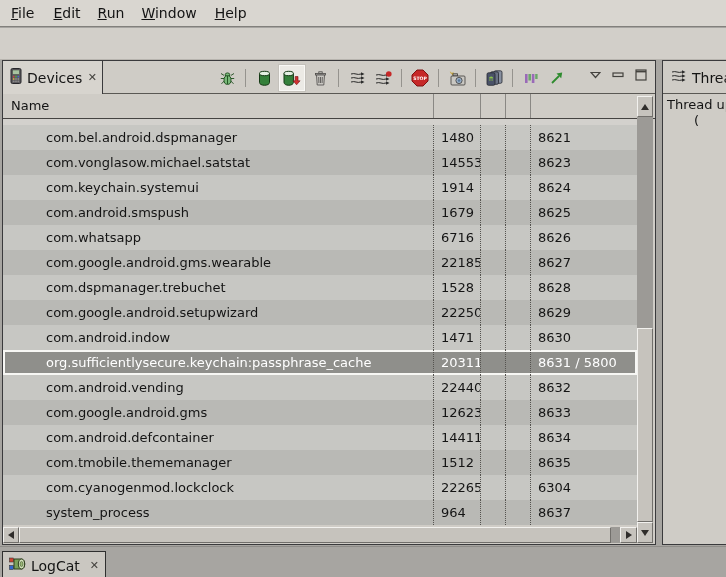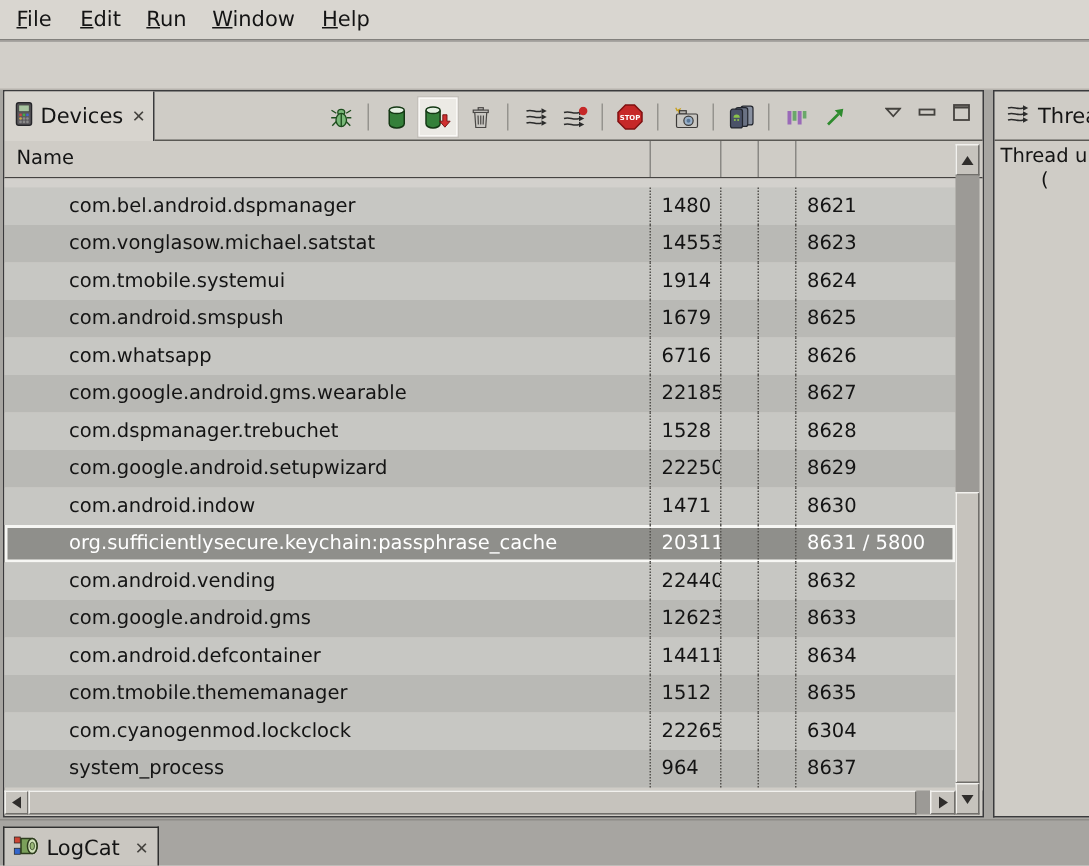--- a/index.html
+++ b/index.html
@@ -266,21 +266,21 @@
           <div class="cell c-port">8621</div>
         </div>
         <div class="trow dark">
           <div class="cell c-name">com.vonglasow.michael.satstat</div>
           <div class="cell c-pid">14553</div>
           <div class="cell c-a"></div>
           <div class="cell c-b"></div>
           <div class="cell c-port">8623</div>
         </div>
         <div class="trow light">
-          <div class="cell c-name">com.tmobile.systemui</div>
+          <div class="cell c-name">com.keychain.systemui</div>
           <div class="cell c-pid">1914</div>
           <div class="cell c-a"></div>
           <div class="cell c-b"></div>
           <div class="cell c-port">8624</div>
         </div>
         <div class="trow dark">
           <div class="cell c-name">com.android.smspush</div>
           <div class="cell c-pid">1679</div>
           <div class="cell c-a"></div>
           <div class="cell c-b"></div>

